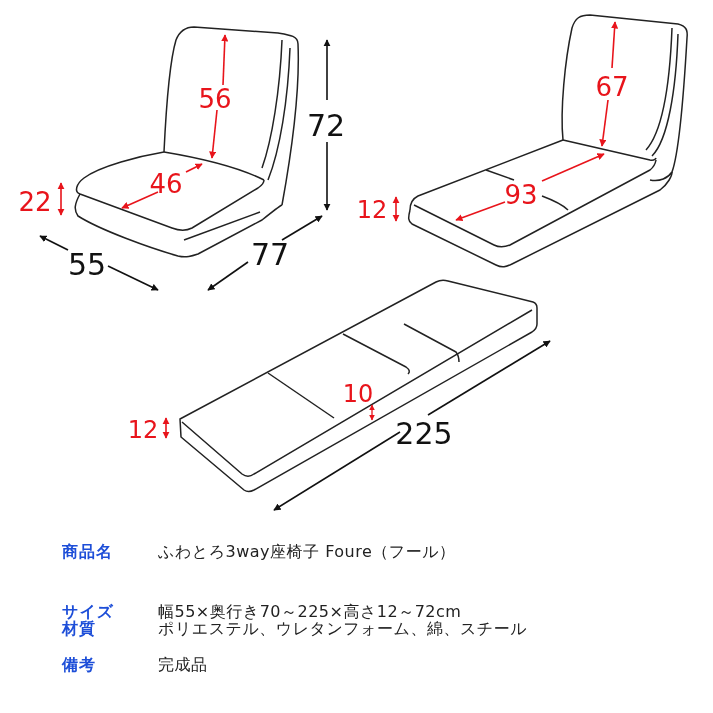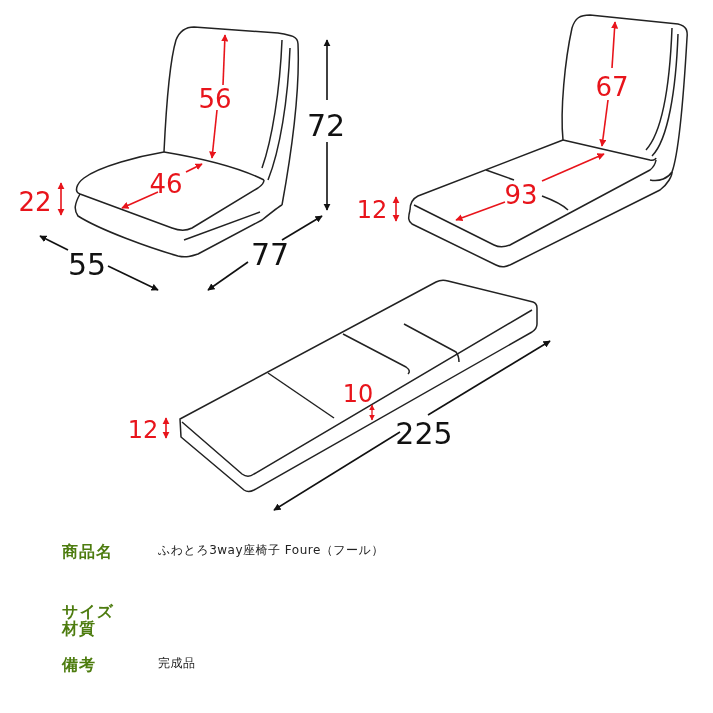--- a/index.html
+++ b/index.html
@@ -1,21 +1,21 @@
 <!DOCTYPE html>
 <html><head>
 <meta charset="utf-8">
 <style>
   html, body { margin:0; padding:0; background:#ffffff; }
   body { width:713px; height:713px; position:relative; overflow:hidden; font-family:"DejaVu Sans", sans-serif; }
   #diagram { position:absolute; left:0; top:0; width:713px; height:530px; }
   .specs { position:absolute; left:0; top:530px; width:713px; }
   .spec-row { position:absolute; left:0; width:713px; height:30px; }
-  .spec-label { position:absolute; left:62px; font-size:16px; color:#4d7c0f; letter-spacing:1px; font-weight:bold; }
-  .spec-value { position:absolute; left:158px; font-size:12px; color:#222; letter-spacing:0.5px; }
+  .spec-label { position:absolute; left:62px; font-size:16px; color:#1d4ed8; letter-spacing:1px; font-weight:bold; }
+  .spec-value { position:absolute; left:158px; font-size:16px; color:#222; letter-spacing:0.5px; }
   svg text { font-family:"DejaVu Sans", sans-serif; }
 </style>
 </head>
 <body>
 
 <svg id="diagram" width="713" height="530" viewBox="0 0 713 530">
   <defs>
     <marker id="arR" viewBox="0 0 10 10" refX="9" refY="5" markerWidth="4.5" markerHeight="4.5" orient="auto-start-reverse">
       <path d="M0,0 L10,5 L0,10 z" fill="#e8141b"></path>
     </marker>
@@ -97,21 +97,23 @@
   </g>
 </svg>
 
 <div class="specs">
   <div class="spec-row" style="top:12px">
     <span class="spec-label">商品名</span>
     <span class="spec-value">ふわとろ3way座椅子 Foure（フール）</span>
   </div>
   <div class="spec-row" style="top:72px">
     <span class="spec-label">サイズ</span>
+    <span class="spec-value">幅55×奥行き70～225×高さ12～72cm</span>
   </div>
   <div class="spec-row" style="top:89px">
     <span class="spec-label">材質</span>
+    <span class="spec-value">ポリエステル、ウレタンフォーム、綿、スチール</span>
   </div>
   <div class="spec-row" style="top:125px">
     <span class="spec-label">備考</span>
     <span class="spec-value">完成品</span>
   </div>
 </div>
 
 </body></html>

